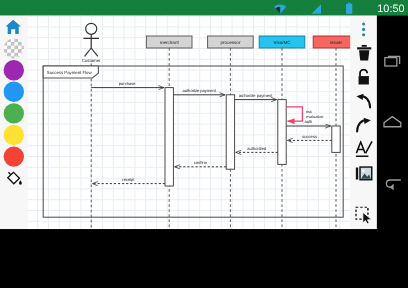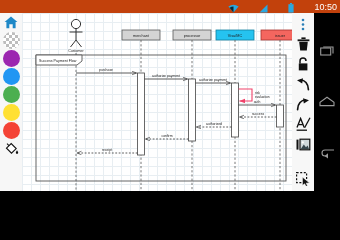--- a/index.html
+++ b/index.html
@@ -6,21 +6,21 @@
   html,body {
     width:340px; height:191px; overflow:hidden;
     font-family:"Liberation Sans", sans-serif;
     background:#000;
   }
   #app { position:relative; width:340px; height:191px; }
 
   
   .statusbar {
     position:absolute; left:0; top:0; width:340px; height:15px;
-    background:#c2410c; display:flex; align-items:center;
+    background:#15803d; display:flex; align-items:center;
     justify-content:flex-end; padding-right:3px; gap:20px;
   }
   .statusbar .icon { display:block; }
   .clock { color:#fff; font-size:9px; line-height:9px; letter-spacing:0px; }
 
   
   .navbar {
     position:absolute; right:0; top:13px; width:26px; height:178px;
     background:#000; display:flex; flex-direction:column;
     align-items:center; justify-content:space-around; padding:12px 0;

